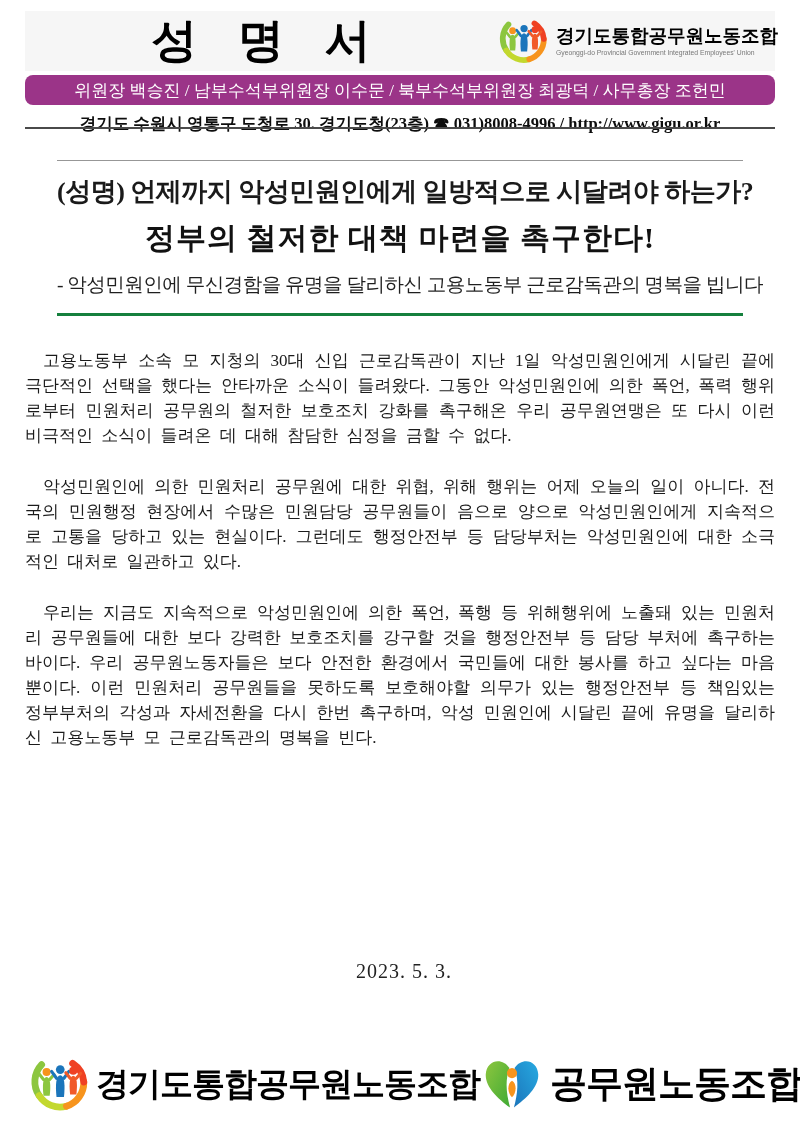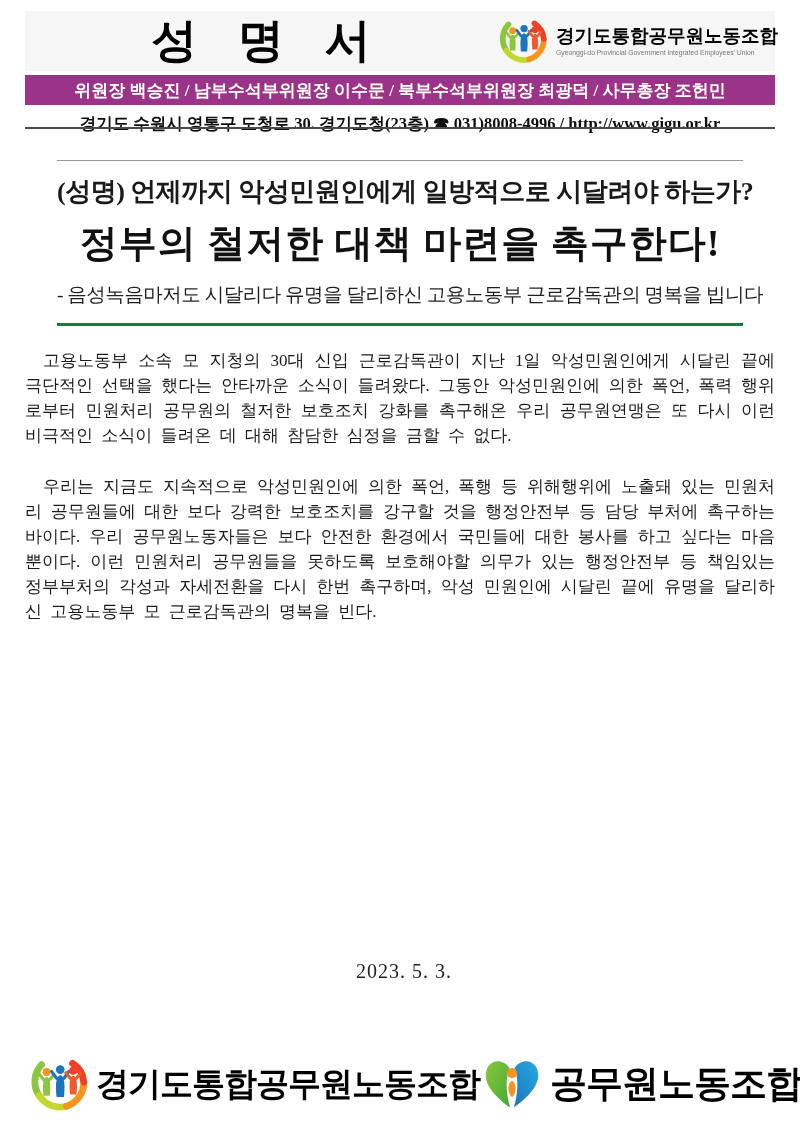--- a/index.html
+++ b/index.html
@@ -42,23 +42,24 @@
   }
   .org-name-en{
     font-family:"Liberation Sans", sans-serif;
     font-size:6.8px;color:#777;margin-top:3px;white-space:nowrap;
   }
   .officials-bar{
     position:absolute;left:25px;top:75px;width:750px;height:30px;
     background:#9b3488;
     color:#fff;
     font-family:"Liberation Serif", serif;
-    font-weight:bold;font-size:17px;
+    font-weight:normal;font-size:17px;
     display:flex;align-items:center;justify-content:center;
     white-space:nowrap;
+    border-radius:8px;
   }
   .address-line{
     position:absolute;left:25px;top:105px;width:750px;height:37px;
     display:flex;align-items:center;justify-content:center;
     font-family:"Liberation Serif", serif;
     font-weight:bold;font-size:16.5px;color:#0d0d0d;
     white-space:nowrap;
   }
   .header-rule{
     position:absolute;left:25px;top:127px;width:750px;height:2px;
@@ -71,21 +72,21 @@
     border-bottom:3px solid #15803d;
     text-align:center;
   }
   .title-line1{
     margin-top:13px;
     font-weight:bold;font-size:26px;color:#1a1a1a;
     letter-spacing:-0.5px;white-space:nowrap;
   }
   .title-line2{
     margin-top:9px;
-    font-weight:bold;font-size:38px;color:#111;
+    font-weight:bold;font-size:30px;color:#111;
     letter-spacing:1px;white-space:nowrap;
   }
   .title-sub{
     margin:12px 0 15px;
     font-size:19.5px;color:#1f1f1f;
     letter-spacing:-0.5px;white-space:nowrap;
   }
   
   .body-text{
     position:absolute;left:25px;top:336px;width:750px;
@@ -152,25 +153,26 @@
 
   <div class="officials-bar">위원장 백승진 / 남부수석부위원장 이수문 / 북부수석부위원장 최광덕 / 사무총장 조헌민</div>
 
   <div class="address-line">경기도 수원시 영통구 도청로 30. 경기도청(23층) ☎ 031)8008-4996 / http://www.gigu.or.kr</div>
 
   <div class="header-rule"></div>
 
   <div class="title-block">
     <div class="title-line1">(성명) 언제까지 악성민원인에게 일방적으로 시달려야 하는가?</div>
     <div class="title-line2">정부의 철저한 대책 마련을 촉구한다!</div>
-    <div class="title-sub">- 음성녹음마저도 시달리다 유명을 달리하신 고용노동부 근로감독관의 명복을 빕니다</div>
+    <div class="title-sub">- 악성민원인에 무신경함을 유명을 달리하신 고용노동부 근로감독관의 명복을 빕니다</div>
   </div>
 
   <div class="body-text">
     <p>고용노동부 소속 모 지청의 30대 신입 근로감독관이 지난 1일 악성민원인에게 시달린 끝에 극단적인 선택을 했다는 안타까운 소식이 들려왔다. 그동안 악성민원인에 의한 폭언, 폭력 행위로부터 민원처리 공무원의 철저한 보호조치 강화를 촉구해온 우리 공무원연맹은 또 다시 이런 비극적인 소식이 들려온 데 대해 참담한 심정을 금할 수 없다.</p>
+    <p>악성민원인에 의한 민원처리 공무원에 대한 위협, 위해 행위는 어제 오늘의 일이 아니다. 전국의 민원행정 현장에서 수많은 민원담당 공무원들이 음으로 양으로 악성민원인에게 지속적으로 고통을 당하고 있는 현실이다. 그런데도 행정안전부 등 담당부처는 악성민원인에 대한 소극적인 대처로 일관하고 있다.</p>
     <p>우리는 지금도 지속적으로 악성민원인에 의한 폭언, 폭행 등 위해행위에 노출돼 있는 민원처리 공무원들에 대한 보다 강력한 보호조치를 강구할 것을 행정안전부 등 담당 부처에 촉구하는 바이다. 우리 공무원노동자들은 보다 안전한 환경에서 국민들에 대한 봉사를 하고 싶다는 마음뿐이다. 이런 민원처리 공무원들을 못하도록 보호해야할 의무가 있는 행정안전부 등 책임있는 정부부처의 각성과 자세전환을 다시 한번 촉구하며, 악성 민원인에 시달린 끝에 유명을 달리하신 고용노동부 모 근로감독관의 명복을 빈다.</p>
   </div>
 
   <div class="date-line">2023.  5.  3.</div>
 
   <div class="footer">
     <div class="footer-org">
       <span>
         <svg width="62" height="62" viewBox="0 0 100 100">
           <g fill="none" stroke-linecap="round">

